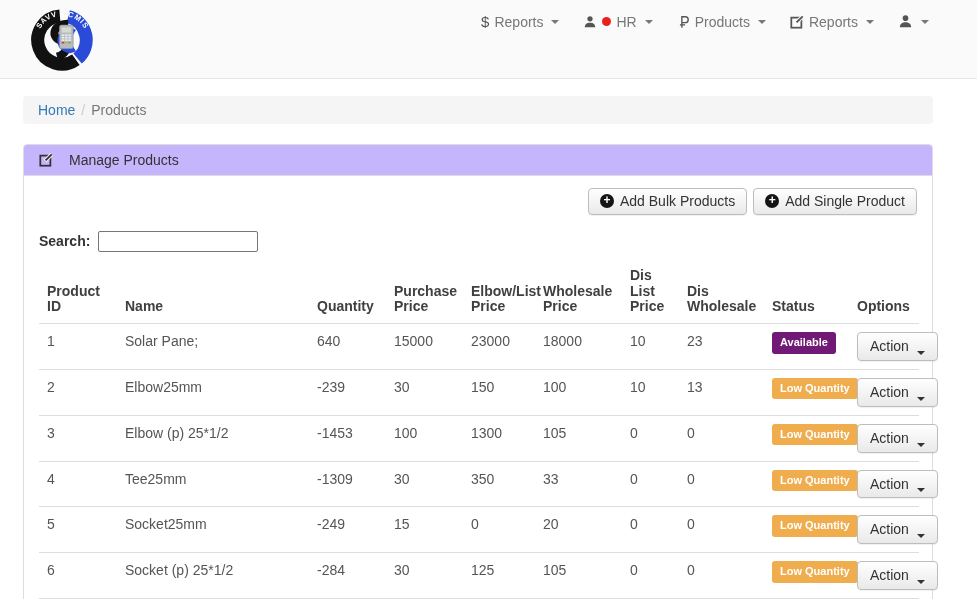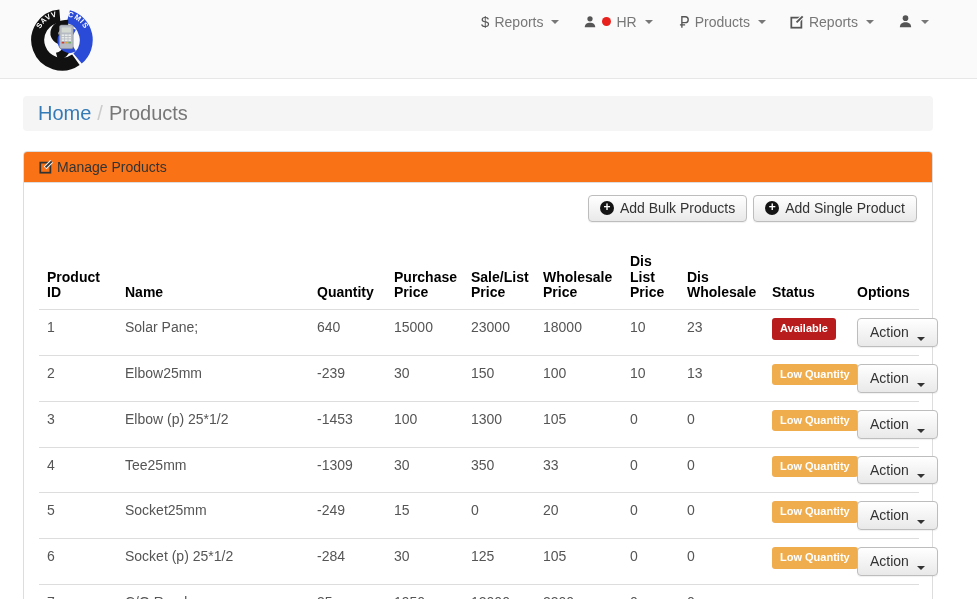--- a/index.html
+++ b/index.html
@@ -24,31 +24,31 @@
     display:inline-block; width:0; height:0; margin-left:3px;
     border-left:4px solid transparent; border-right:4px solid transparent; border-top:4px solid #777;
   }
   .dot { width:9px; height:9px; border-radius:50%; display:inline-block; }
 
   
   .container { width:910px; margin-left:23px; }
 
   .breadcrumb {
     margin-top:17px; background:#f5f5f5; border-radius:4px;
-    padding:6px 15px; font-size:20px; color:#777; list-style:none; display:flex;
+    padding:6px 15px; font-size:14px; color:#777; list-style:none; display:flex;
   }
   .breadcrumb a { text-decoration:none; cursor:pointer; }
   .breadcrumb .sep { color:#ccc; padding:0 6px; }
 
   
   .panel { margin-top:20px; border:1px solid #ddd; border-radius:4px 4px 0 0; background:#fff; }
   .panel-heading {
-    background:#f97316; border-bottom:1px solid #ddd; border-radius:3px 3px 0 0;
+    background:#c4b5fd; border-bottom:1px solid #ddd; border-radius:3px 3px 0 0;
     padding:7px 15px; font-size:14px; color:#333;
-    display:flex; align-items:center; gap:4px;
+    display:flex; align-items:center; gap:16px;
   }
   .panel-body { padding:12px 15px 15px 15px; }
 
   
   .btn-row { display:flex; justify-content:flex-end; gap:6px; }
   .btn {
     display:inline-flex; align-items:center; gap:6px;
     background:linear-gradient(#ffffff,#e9e9e9);
     border:1px solid #bdbdbd; border-radius:4px;
     padding:4px 11px; font-size:14px; color:#333; cursor:pointer;
@@ -75,21 +75,21 @@
   }
   .dt-search { display:flex; align-items:center; gap:8px; margin-right:0; }
   .dt-search input {
     width:160px; height:21px; border:1px solid #767676; border-radius:2px; background:#fff;
     font:13px "Liberation Sans", sans-serif; padding:0 4px;
   }
 
   
   table.products { width:880px; margin-top:8px; border-collapse:collapse; table-layout:fixed; font-size:14px; }
   table.products th {
-    text-align:left; vertical-align:bottom; font-weight:bold; color:#000000;
+    text-align:left; vertical-align:bottom; font-weight:bold; color:#404040;
     padding:8px; line-height:1.13; border-bottom:1px solid #ddd; cursor:pointer;
   }
   table.products td {
     text-align:left; vertical-align:top; color:#555;
     padding:8px; line-height:1.4; border-bottom:1px solid #ddd;
   }
   col.c-id{width:78px} col.c-name{width:192px} col.c-qty{width:77px} col.c-pp{width:77px}
   col.c-sp{width:72px} col.c-wp{width:87px} col.c-dlp{width:57px} col.c-dw{width:85px}
   col.c-st{width:85px} col.c-op{width:70px}
 
@@ -213,20 +213,24 @@
           <span class="plus-circle">+</span>
           <span>Add Bulk Products</span>
         </button>
         <button class="btn">
           <span class="plus-circle">+</span>
           <span>Add Single Product</span>
         </button>
       </div>
 
       <div class="dt-controls">
+        <div class="dt-search">
+          <span>Search:</span>
+          <input type="text" value="" style="">
+        </div>
       </div>
 
       <table class="products">
         <colgroup>
           <col class="c-id">
             <col class="c-name">
             <col class="c-qty">
             <col class="c-pp">
             <col class="c-sp">
           <col class="c-wp">
@@ -234,40 +238,40 @@
             <col class="c-dw">
             <col class="c-st">
             <col class="c-op">
         </colgroup>
         <thead>
           <tr>
             <th>Product ID</th>
             <th>Name</th>
             <th>Quantity</th>
             <th>Purchase Price</th>
-            <th>Sale/List Price</th>
+            <th>Elbow/List Price</th>
             <th>Wholesale Price</th>
             <th>Dis List Price</th>
             <th>Dis Wholesale</th>
             <th>Status</th>
             <th>Options</th>
           </tr>
         </thead>
         <tbody>
   <tr>
     <td>1</td>
     <td>Solar Pane;</td>
     <td>640</td>
     <td>15000</td>
     <td>23000</td>
     <td>18000</td>
     <td>10</td>
     <td>23</td>
     <td>
-      <span class="status-badge" style="background-color: #b91c1c;">Available</span>
+      <span class="status-badge" style="background-color: #701a75;">Available</span>
     </td>
     <td>
       <button class="btn btn-action">
         <span>Action</span>
         <span class="caret"></span>
       </button>
     </td>
   </tr>
 
   <tr>

